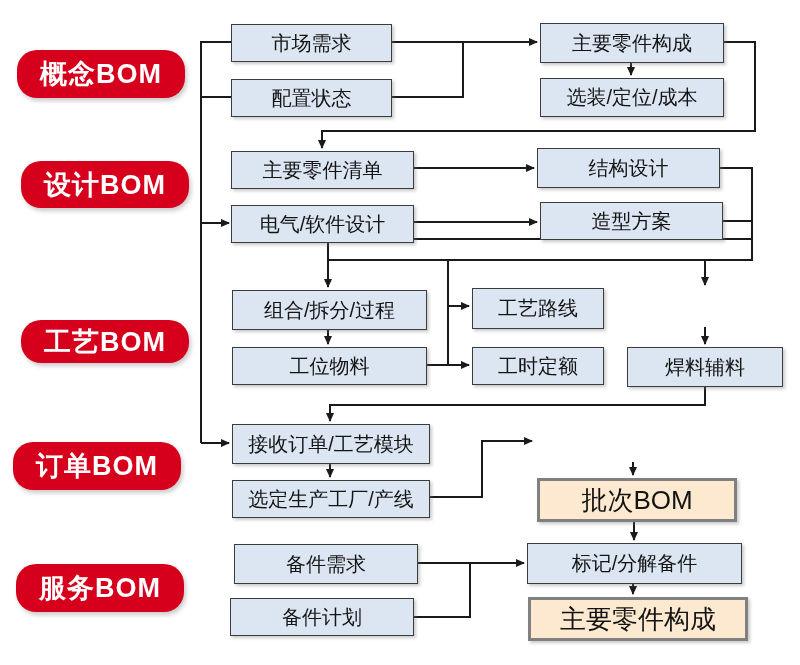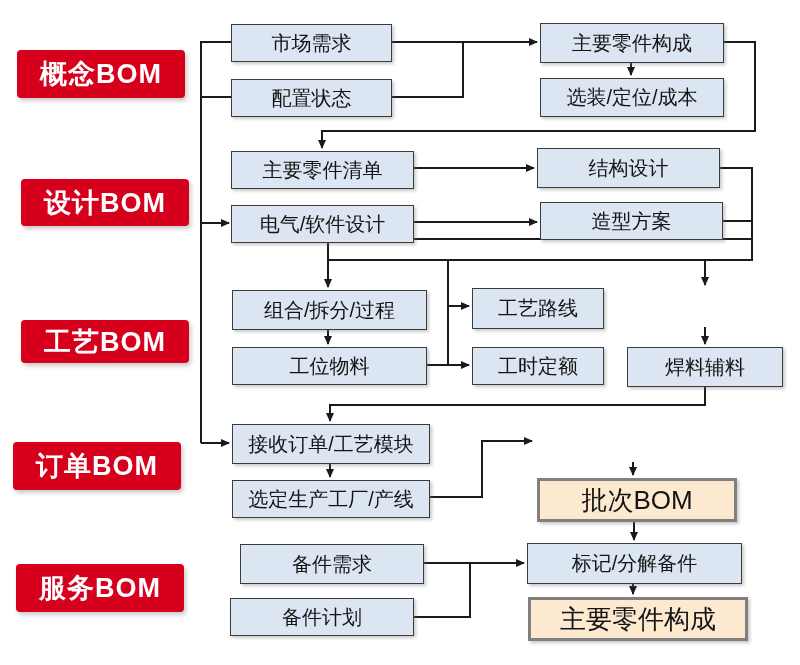--- a/index.html
+++ b/index.html
@@ -11,21 +11,21 @@
     overflow:hidden;
   }
   #wires{position:absolute;left:0;top:0;}
   .section{
     position:absolute;
     background:var(--section-red,#d6001c);
     color:#ffffff;
     font-weight:bold;
     font-size:27px;
     letter-spacing:1px;
-    border-radius:4px;
+    border-radius:20px;
     display:flex;align-items:center;justify-content:center;
     box-shadow:2px 3px 4px rgba(140,140,140,0.45);
   }
   .node{
     position:absolute;
     display:flex;align-items:center;justify-content:center;
     font-size:20px;
     color:#141414;
     white-space:nowrap;
     box-shadow:2px 2px 3px rgba(120,120,120,0.40);
@@ -79,21 +79,21 @@
     <path class="wire" marker-end="url(#arw)" d="M705,385 V405 H330 V421"></path>
     <path class="wire" marker-end="url(#arw)" d="M330,462 V477"></path>
     <path class="wire" marker-end="url(#arw)" d="M428,497 H482 V441 H532"></path>
     <path class="wire" marker-end="url(#arw)" d="M633,462 V475"></path>
     <path class="wire" marker-end="url(#arw)" d="M634,516 V540"></path>
     <path class="wire" marker-end="url(#arw)" d="M412,563 H524"></path>
     <path class="wire" marker-end="url(#arw)" d="M633,582 V594"></path>
   </svg>
 
   <div class="section" style="left:17px;top:50px;width:168px;height:48px">概念BOM</div>
-  <div class="section" style="left:21px;top:179px;width:168px;height:47px">设计BOM</div>
+  <div class="section" style="left:21px;top:161px;width:168px;height:47px">设计BOM</div>
   <div class="section" style="left:21px;top:320px;width:168px;height:43px">工艺BOM</div>
   <div class="section" style="left:13px;top:442px;width:168px;height:48px">订单BOM</div>
   <div class="section" style="left:16px;top:564px;width:168px;height:48px">服务BOM</div>
 
   <div class="node blue" style="left:231px;top:24px;width:159px;height:36px">市场需求</div>
   <div class="node blue" style="left:231px;top:79px;width:159px;height:36px">配置状态</div>
   <div class="node blue" style="left:540px;top:23px;width:182px;height:38px">主要零件构成</div>
   <div class="node blue" style="left:540px;top:78px;width:182px;height:37px">选装/定位/成本</div>
 
   <div class="node blue" style="left:231px;top:151px;width:181px;height:36px">主要零件清单</div>
@@ -104,18 +104,18 @@
   <div class="node blue" style="left:232px;top:290px;width:193px;height:38px">组合/拆分/过程</div>
   <div class="node blue" style="left:232px;top:347px;width:193px;height:36px">工位物料</div>
   <div class="node blue" style="left:472px;top:288px;width:130px;height:39px">工艺路线</div>
   <div class="node blue" style="left:472px;top:347px;width:130px;height:36px">工时定额</div>
   <div class="node blue" style="left:627px;top:347px;width:154px;height:38px">焊料辅料</div>
 
   <div class="node blue" style="left:232px;top:424px;width:196px;height:38px">接收订单/工艺模块</div>
   <div class="node blue" style="left:232px;top:480px;width:196px;height:36px">选定生产工厂/产线</div>
   <div class="node tan" style="left:537px;top:478px;width:194px;height:38px">批次BOM</div>
 
-  <div class="node blue" style="left:240px;top:544px;width:182px;height:38px">备件需求</div>
+  <div class="node blue" style="left:234px;top:544px;width:182px;height:38px">备件需求</div>
   <div class="node blue" style="left:230px;top:598px;width:182px;height:36px">备件计划</div>
   <div class="node blue" style="left:527px;top:543px;width:213px;height:39px">标记/分解备件</div>
   <div class="node tan" style="left:528px;top:597px;width:214px;height:38px">主要零件构成</div>
 
 </div>
 
 </body></html>

